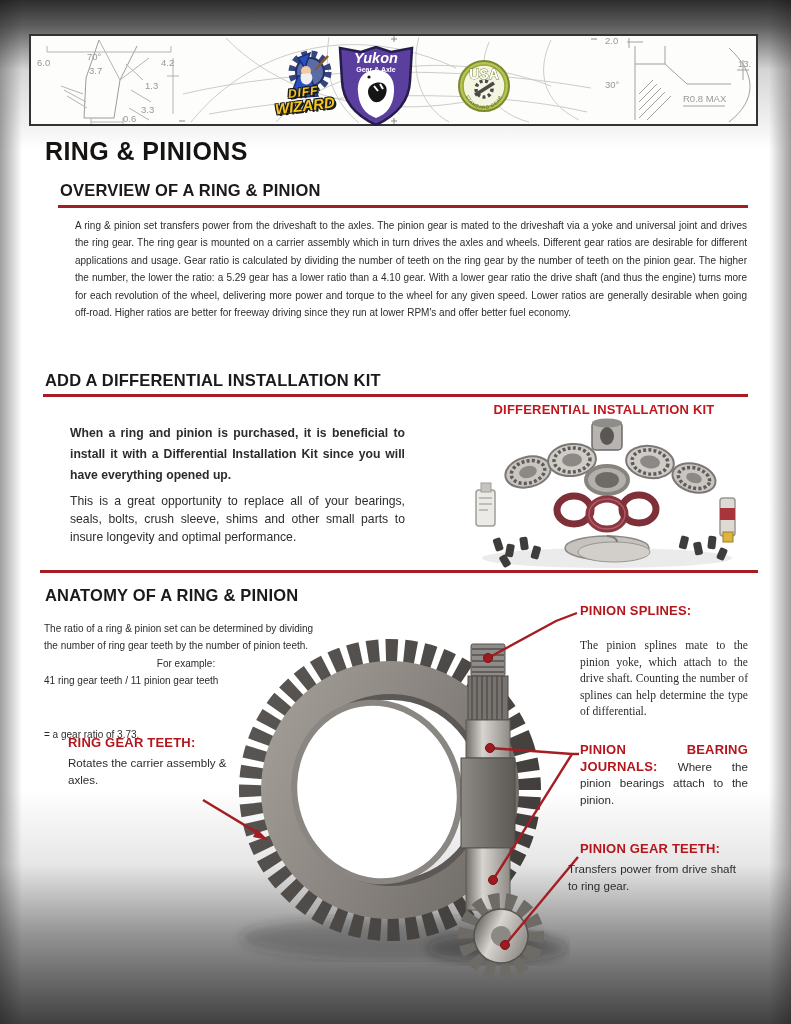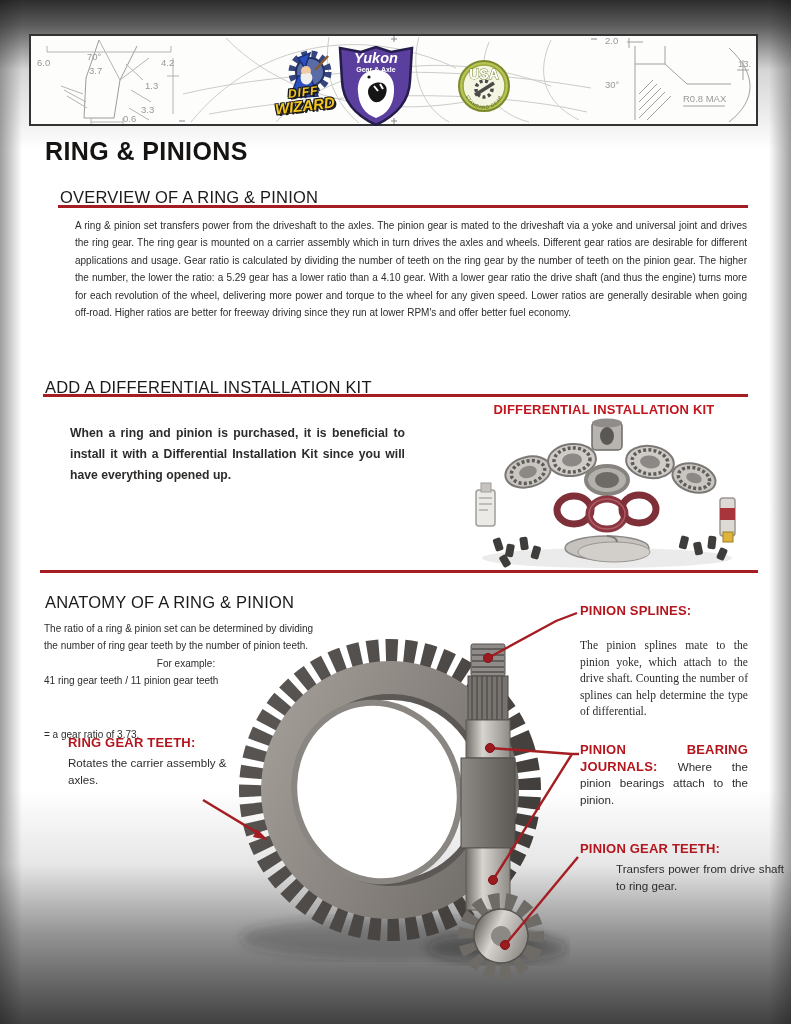--- a/index.html
+++ b/index.html
@@ -18,21 +18,21 @@
   .banner{left:29px;top:34px;width:729px;height:92px;background:#fdfdfc;border:2px solid #333;box-sizing:border-box;}
   .banner svg{position:absolute;left:0;top:0;}
   .logo{position:absolute;}
   .dw-text{position:absolute;left:-4px;top:36px;width:80px;transform:rotate(-7deg);
     font-style:italic;font-weight:bold;color:#f6c71f;line-height:13px;text-align:center;
     text-shadow:-1px -1px 0 #1a1a1a,1px -1px 0 #1a1a1a,-1px 1px 0 #1a1a1a,1px 1px 0 #1a1a1a,2px 2px 0 #1a1a1a;}
   .dw-line1{font-size:12px;letter-spacing:1px;}
   .dw-line2{font-size:15px;}
   
   .title{left:45px;top:137px;font-size:25px;font-weight:bold;color:#161413;letter-spacing:.4px;}
-  .h2{font-size:16.5px;font-weight:normal;color:#1c1a19;letter-spacing:.2px;margin-top:7px;}
+  .h2{font-size:16.5px;font-weight:bold;color:#1c1a19;letter-spacing:.2px;}
   .rule{height:3px;background:#a51d22;}
   .bodytext{font-size:10px;line-height:17.4px;color:#2e2c2b;text-align:justify;}
   .kit-label{left:458px;top:402px;width:292px;text-align:center;font-size:13px;font-weight:bold;color:#c1161d;letter-spacing:.2px;}
   .lead{font-weight:bold;line-height:21px;font-size:12.2px;}
   .callout-label{font-size:13px;font-weight:bold;color:#b3161c;letter-spacing:.2px;}
   .callout-text{font-size:11.6px;line-height:16.6px;color:#2e2c2b;text-align:justify;}
   .intro p{margin:0;}
   svg text{font-family:"Liberation Sans",sans-serif;}
 </style>
 </head>
@@ -143,20 +143,21 @@
   <div class="abs title">RING &amp; PINIONS</div>
 
   <div class="abs h2" style="left:60px;top:181px;">OVERVIEW OF A RING &amp; PINION</div>
   <div class="abs rule" style="left:58px;top:205px;width:690px;"></div>
   <div class="abs bodytext" style="left:75px;top:217px;width:672px;">A ring &amp; pinion set transfers power from the driveshaft to the axles. The pinion gear is mated to the driveshaft via a yoke and universal joint and drives the ring gear. The ring gear is mounted on a carrier assembly which in turn drives the axles and wheels. Different gear ratios are desirable for different applications and usage. Gear ratio is calculated by dividing the number of teeth on the ring gear by the number of teeth on the pinion gear. The higher the number, the lower the ratio: a 5.29 gear has a lower ratio than a 4.10 gear. With a lower gear ratio the drive shaft (and thus the engine) turns more for each revolution of the wheel, delivering more power and torque to the wheel for any given speed. Lower ratios are generally desirable when going off-road. Higher ratios are better for freeway driving since they run at lower RPM's and offer better fuel economy.</div>
 
   <div class="abs h2" style="left:45px;top:371px;">ADD A DIFFERENTIAL INSTALLATION KIT</div>
   <div class="abs rule" style="left:43px;top:394px;width:705px;"></div>
 
   <div class="abs bodytext lead" style="left:70px;top:423px;width:335px;">When a ring and pinion is purchased, it is beneficial to install it with a Differential Installation Kit since you will have  everything opened up.</div>
+  <div class="abs bodytext" style="left:70px;top:492px;width:335px;font-size:12.2px;line-height:18px;">This is a great opportunity to replace all of your bearings, seals, bolts, crush sleeve, shims and other small parts to insure longevity and optimal performance.</div>
 
   <div class="abs kit-label">DIFFERENTIAL INSTALLATION KIT</div>
 
   <svg class="abs" style="left:468px;top:418px;" width="278" height="152" viewBox="0 0 278 152">
     <ellipse cx="139" cy="140" rx="125" ry="10" fill="rgba(0,0,0,0.08)"></ellipse>
 
     <rect x="124" y="4" width="30" height="28" rx="4" fill="#b7b4b0" stroke="#6e6b68" stroke-width="1.5"></rect>
     <ellipse cx="139" cy="5" rx="15" ry="4.5" fill="#8f8c89"></ellipse>
     <ellipse cx="139" cy="18" rx="7" ry="9" fill="#5a5855"></ellipse>
 
@@ -293,18 +294,18 @@
     </g>
     <polygon points="268,260 257,249 253,257" fill="#a41d22"></polygon>
   </svg>
 
   <div class="abs callout-label" style="left:580px;top:603px;">PINION SPLINES:</div>
   <div class="abs callout-text" style="left:580px;top:638px;width:168px;font-family:Liberation Serif, serif;">The pinion splines mate to the pinion yoke, which attach to the drive shaft. Counting the number of splines can help determine the type of differential.</div>
 
   <div class="abs callout-text" style="left:580px;top:742px;width:168px;"><span class="callout-label">PINION BEARING JOURNALS:</span> <span>Where the pinion bearings attach to the pinion.</span></div>
 
   <div class="abs callout-label" style="left:580px;top:841px;">PINION GEAR TEETH:</div>
-  <div class="abs callout-text" style="left:616px;top:861px;width:168px;">Transfers power from drive shaft to ring gear.</div>
+  <div class="abs callout-text" style="left:568px;top:861px;width:168px;">Transfers power from drive shaft to ring gear.</div>
 
   <div class="abs callout-label" style="left:68px;top:735px;">RING GEAR TEETH:</div>
   <div class="abs callout-text" style="left:68px;top:755px;width:185px;text-align:left;">Rotates the carrier assembly &amp; axles.</div>
 
 </div>
 
 </body></html>

